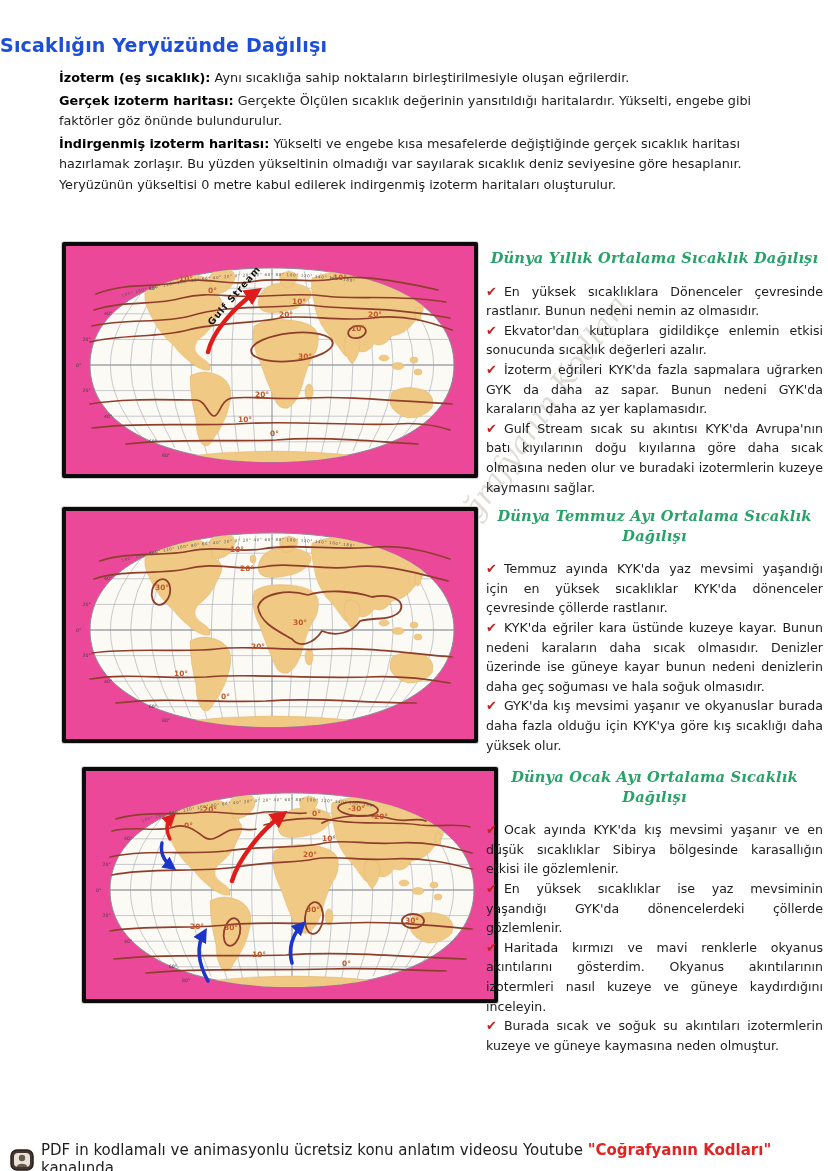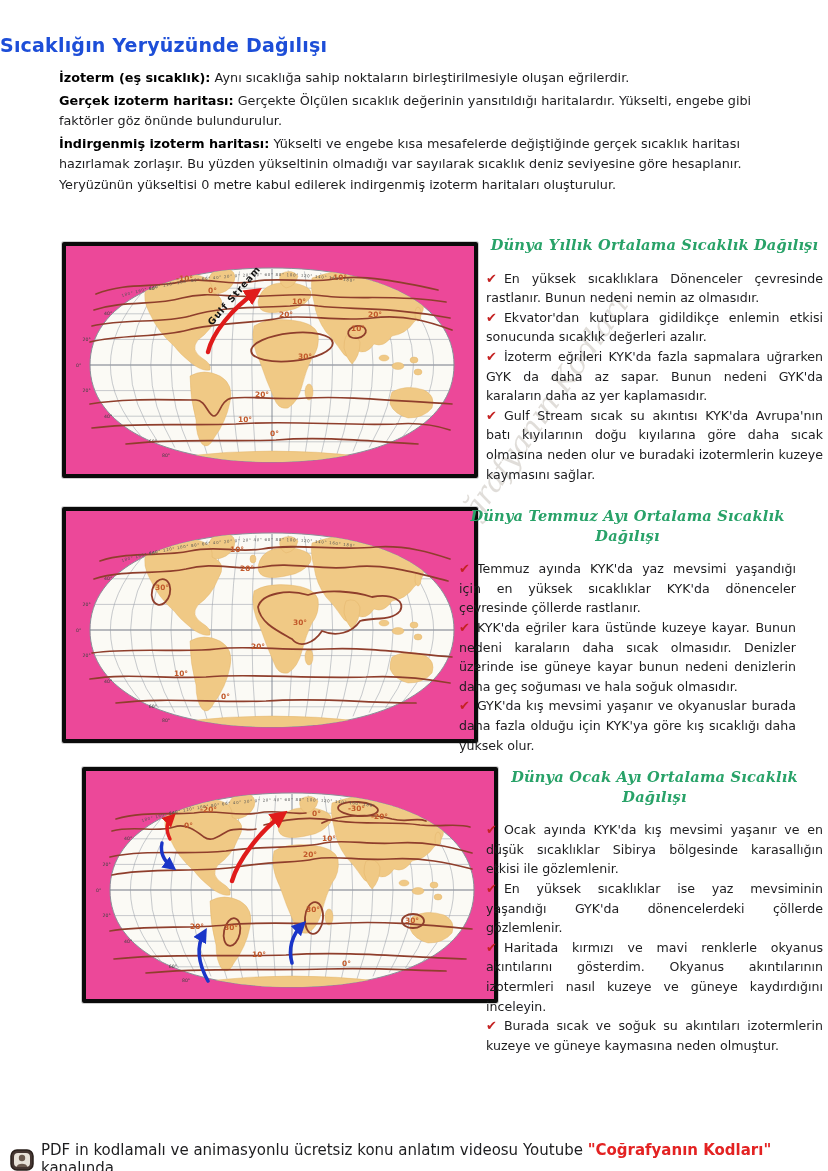--- a/index.html
+++ b/index.html
@@ -20,21 +20,21 @@
   .term{font-weight:bold;color:#000000;}
   
   .fig{
     width:408px;height:228px;border:4px solid #0b0b0b;border-radius:2px;
     background:#ec4899;box-shadow:0 0 0 1px #cfcfcf;
   }
   .fig1{left:62px;top:242px;} .fig2{left:62px;top:507px;} .fig3{left:62px;top:767px;margin-left:20px;}
   .map-svg{display:block;width:408px;height:228px;}
   
   .col{width:337px;font-size:12.6px;line-height:19.6px;}
-  .col1{left:486px;top:235px;} .col2{left:459px;top:506px;} .col3{left:486px;top:767px;}
+  .col1{left:486px;top:248px;} .col2{left:486px;top:506px;} .col3{left:486px;top:767px;}
   .sec-heading{
     text-align:center;font-size:14.6px;font-weight:bold;font-style:italic;
     color:#28a268;margin:0 0 14px 0;letter-spacing:.2px;
     font-family:"DejaVu Serif","Liberation Serif",serif;
   }
   .col p.bullet{margin:0;text-align:justify;}
   .check{color:#c42222;font-weight:bold;margin-right:7px;font-size:13px;}
   
   .watermark{
     left:445px;top:532px;transform-origin:0 50%;transform:rotate(-55deg);

